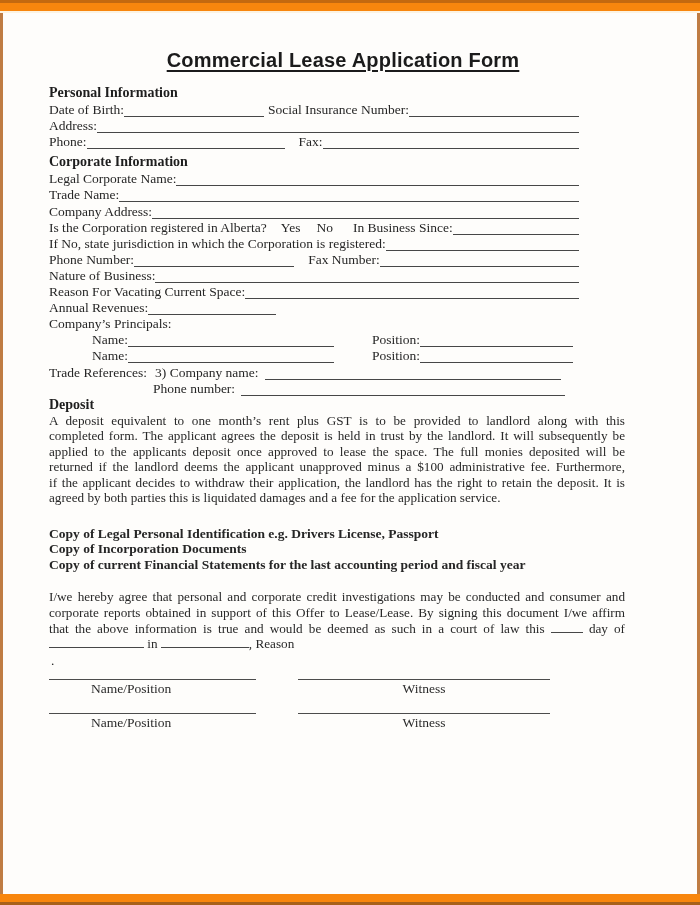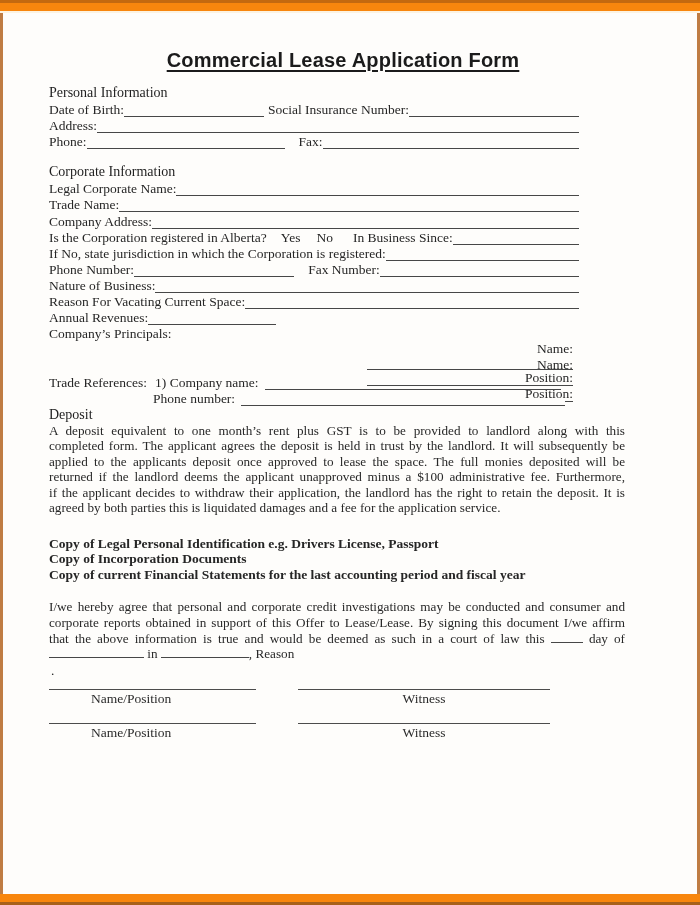--- a/index.html
+++ b/index.html
@@ -14,35 +14,35 @@
     background:linear-gradient(to bottom,#f8860d 0px,#f8860d 8px,#a8601a 8px,#a8601a 11px); }
   .edge-left  { position:absolute; top:0; left:0;  width:3px; height:905px; background:#bf7c43; z-index:4; }
   .edge-right { position:absolute; top:0; right:0; width:3px; height:905px; background:#bf7c43; z-index:4; }
 
   .page { position:absolute; top:13px; left:3px; right:17px; }
 
   .title { margin-top:36px; text-align:center; font-family:"Liberation Sans", sans-serif;
            font-size:20px; font-weight:700; color:#1b1b1b; letter-spacing:0.2px; }
   .title span { text-decoration:underline; text-decoration-thickness:2px; text-underline-offset:3px; }
 
-  .h { margin-left:46px; font-weight:400; font-size:14px; height:16px; line-height:16px; color:#1e1e1e; }
+  .h { margin-left:46px; font-weight:700; font-size:14px; height:16px; line-height:16px; color:#1e1e1e; }
   .h-personal { margin-top:13px; }
-  .h-corp     { margin-top:15px; }
+  .h-corp     { margin-top:5px; }
   .h-deposit  { margin-top:1px; }
   .h-req      { margin-top:15px; }
 
   .row { display:flex; align-items:flex-end; margin-left:46px; width:530px; height:16.1px;
          font-size:13.5px; line-height:15px; white-space:nowrap; }
   .lbl  { flex:none; }
   .fill { flex:1 1 auto; border-bottom:1px solid #474747; height:13px; min-width:8px; }
   .fw128{flex:none;width:128px} .fw140{flex:none;width:140px}
   .fw158{flex:none;width:158px} .fw160{flex:none;width:160px} .fw198{flex:none;width:198px}
   .fw206{flex:none;width:206px}
   .g4{margin-left:4px} .g6{margin-left:6px} .g8{margin-left:8px} .g14{margin-left:14px} .g16{margin-left:16px} .g20{margin-left:20px} .g38{margin-left:38px}
-  .indent-principal { margin-left:89px; width:481px;flex-direction:column; }
+  .indent-principal { margin-left:89px; width:481px; }
   .row-traderef { width:512px;text-align:center; }
   .indent-ref  { margin-left:150px; width:405px; }
   .indent-ref2 { margin-left:150px; width:412px; }
 
   .para { margin-left:46px; width:576px; font-size:13.2px; color:#282828; }
   .jline { text-align:justify; text-align-last:justify; line-height:15.5px; height:15.5px; }
   .lline { line-height:15.5px; height:15.5px; }
   .agree { margin-top:17px; }
   .agree .jline, .agree .lline { line-height:15.8px; height:15.8px; }
 
@@ -167,21 +167,21 @@
 
     <div class="row indent-principal">
       <span class="lbl">Name:</span>
       <span class="fill fw206"></span>
       <span class="lbl g38">Position:</span>
       <span class="fill"></span>
     </div>
 
     <div class="row row-traderef">
       <span class="lbl">Trade References:</span>
-      <span class="lbl g8">1) Company name:</span>
+      <span class="lbl g8">3) Company name:</span>
       <span class="fill g6"></span>
     </div>
 
 
     <div class="row indent-ref2">
       <span class="lbl">Phone number:</span>
       <span class="fill g6"></span>
     </div>
 
     <div class="h h-deposit">Deposit</div>

